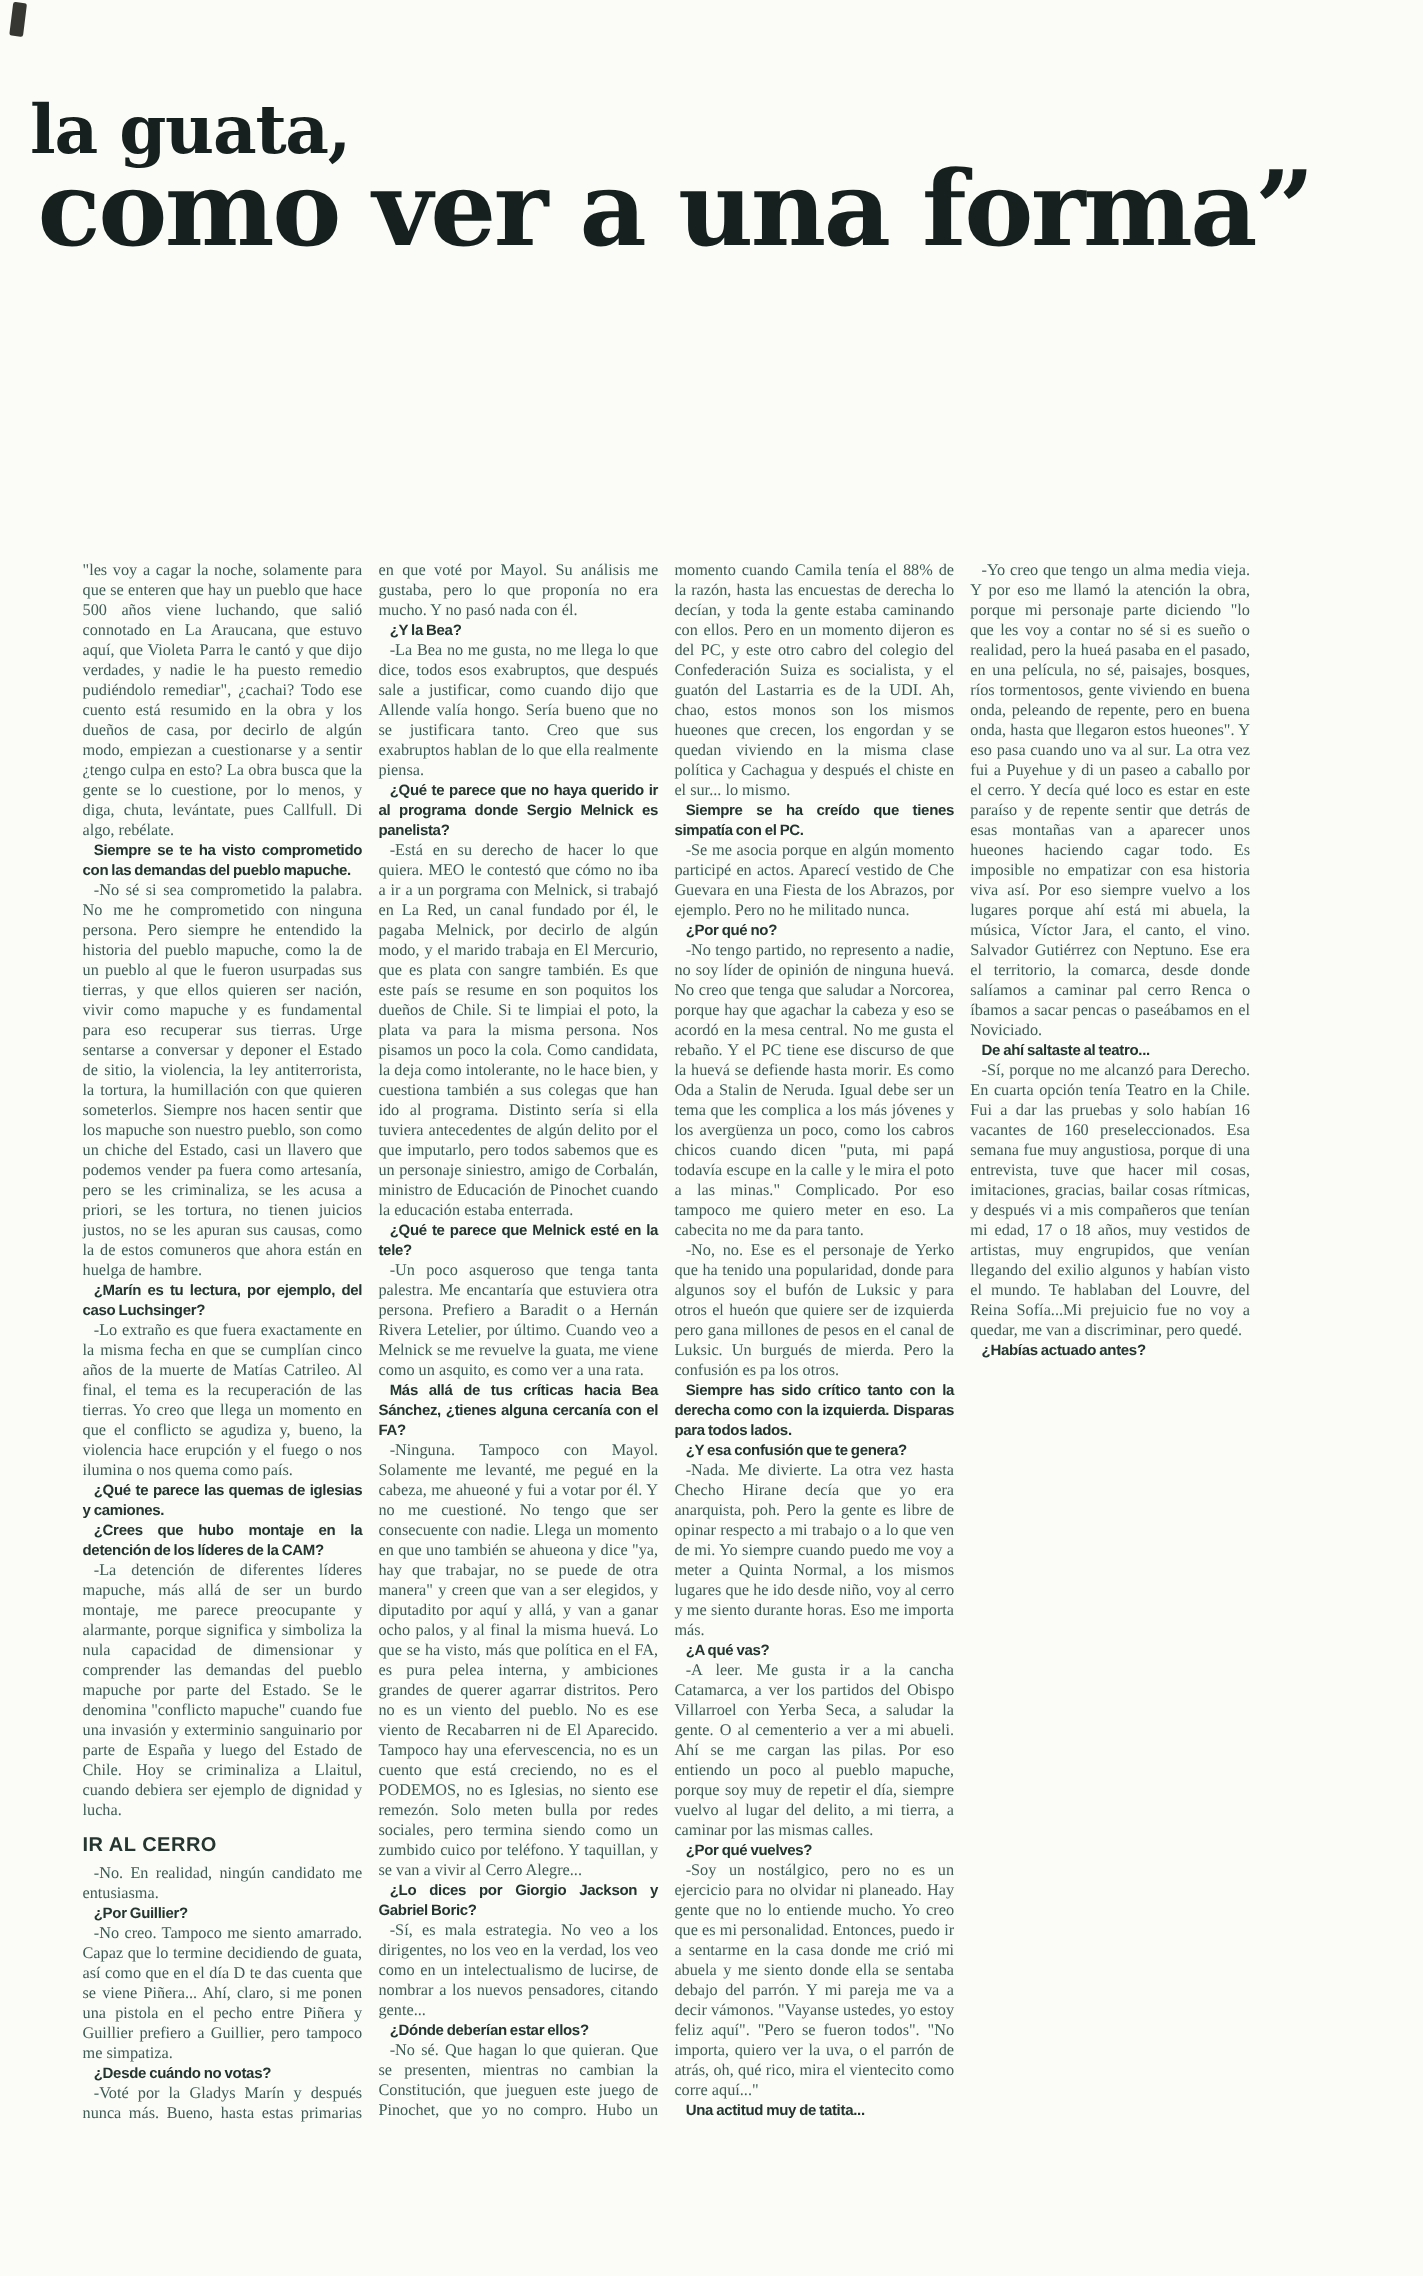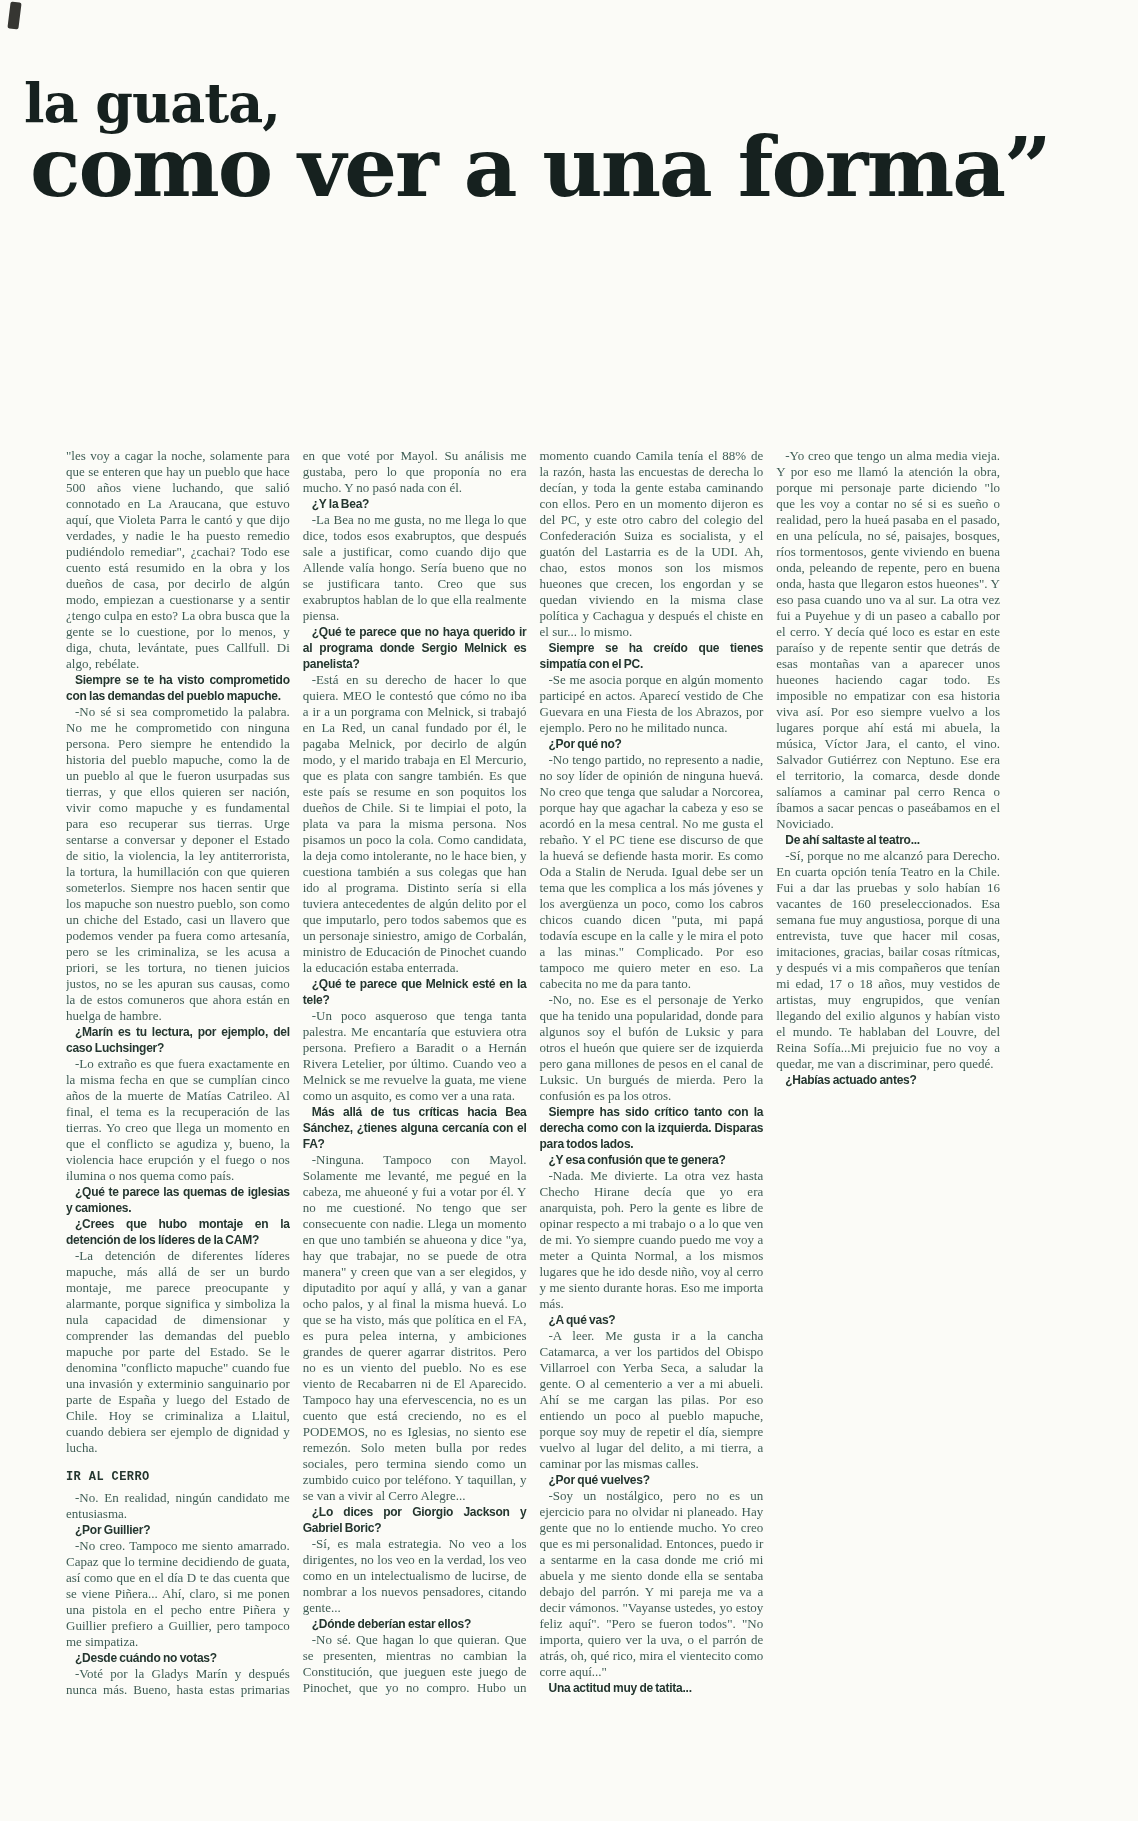--- a/index.html
+++ b/index.html
@@ -43,22 +43,22 @@
   }
   .para.lead{text-indent:0;}
   .para.a{text-indent:9px;}
   .para.q{
     text-indent:9px;
     font-family:"Liberation Sans",sans-serif;font-weight:bold;
     font-size:12px;letter-spacing:-0.25px;word-spacing:-0.6px;
     color:var(--ink-q);
   }
   .para.h{
-    font-family:Liberation Mono, monospace;font-weight:bold;
-    font-size:12px;letter-spacing:.4px;color:var(--ink-q);
+    font-family:Liberation Sans, sans-serif;font-weight:bold;
+    font-size:16px;letter-spacing:.4px;color:var(--ink-q);
     margin:13px 0 5px;text-indent:0;text-align:left;
   }
   .footer{
     position:absolute;left:45px;top:1824px;width:1063px;
     display:flex;justify-content:space-between;align-items:flex-start;
   }
   .fact{
     font-family:"Liberation Sans",sans-serif;font-weight:bold;
     font-size:13.5px;letter-spacing:-0.3px;color:var(--ink-footer);
     transform:scaleX(.9);transform-origin:left center;white-space:nowrap;

